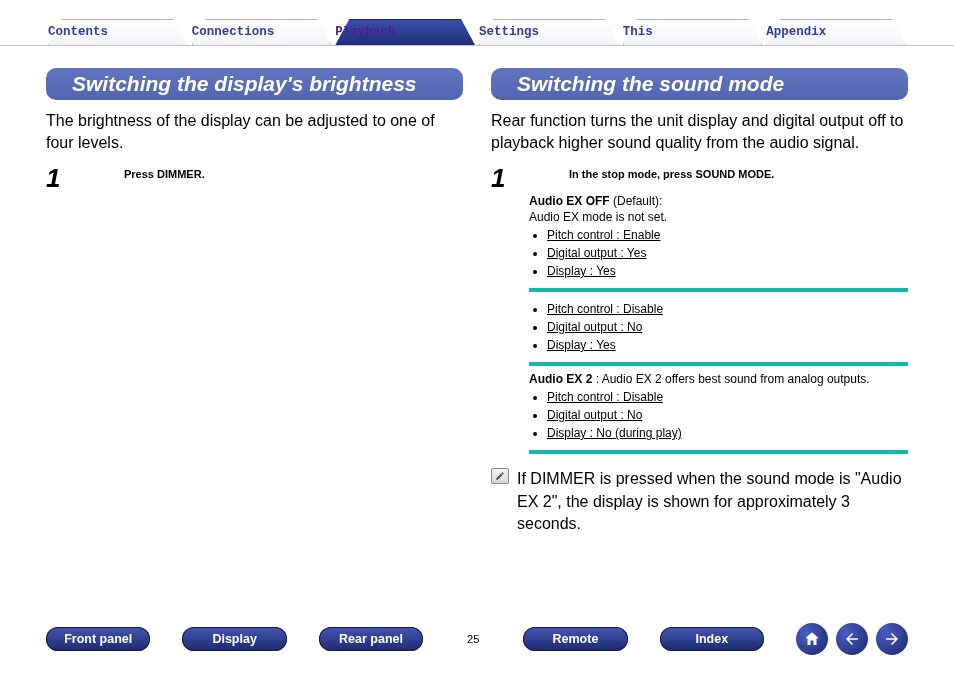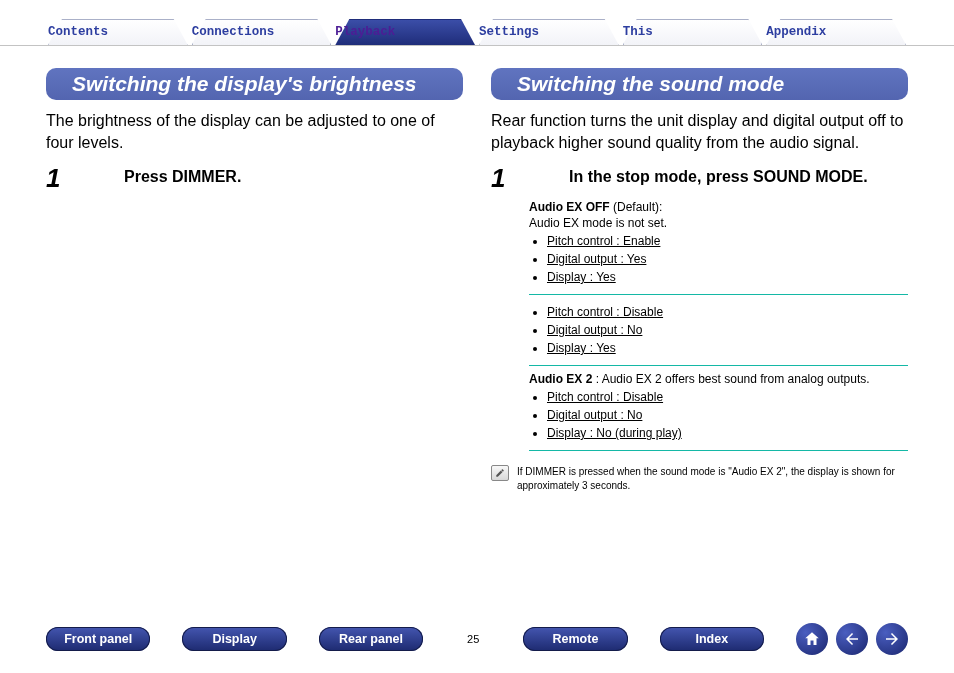--- a/index.html
+++ b/index.html
@@ -90,42 +90,42 @@
     font-size:26px;
     font-weight:bold;
     font-style:italic;
     width:22px;
     flex-shrink:0;
     line-height:1;
   }
   .step-body{flex:1;}
   .step-head{
     font-weight:bold;
-    font-size:16px;
+    font-size:11px;
     margin-bottom:8px;
     padding-top:3px;
     padding-left:40px;
   }
-  .mode-block{padding:6px 0 6px 0;border-bottom:1px solid #14b8a6;}
+  .mode-block{padding:6px 0 6px 0;border-bottom:4px solid #14b8a6;}
   .mode-block:first-of-type{border-top:1px solid #bdbdbd;}
   .mode-title{font-size:12px;}
   .mode-title .b{font-weight:bold;}
   .mode-sub{font-size:12px;margin-top:2px;}
   ul.props{
     margin:4px 0 0 4px;
     padding:0 0 0 14px;
     font-size:12px;
   }
   ul.props li{margin:4px 0;text-decoration:underline;}
   .note{
     display:flex;
     gap:8px;
     align-items:flex-start;
     margin-top:14px;
-    font-size:10px;
+    font-size:16px;
     line-height:1.4;
   }
   .note-icon{
     width:18px;height:16px;
     border:1px solid #888;
     background:linear-gradient(#f8f8f8,#d8d8d8);
     border-radius:2px;
     display:flex;align-items:center;justify-content:center;
     flex-shrink:0;
   }

